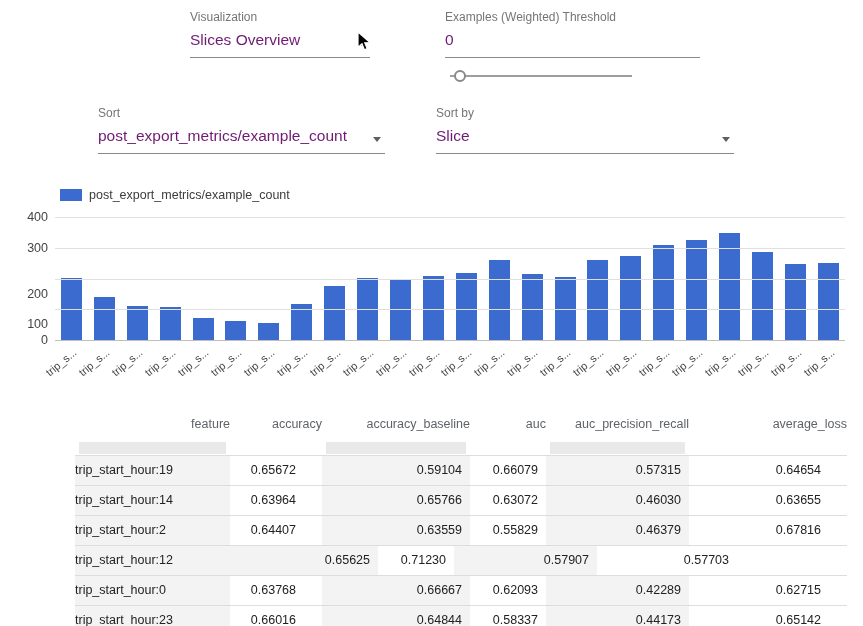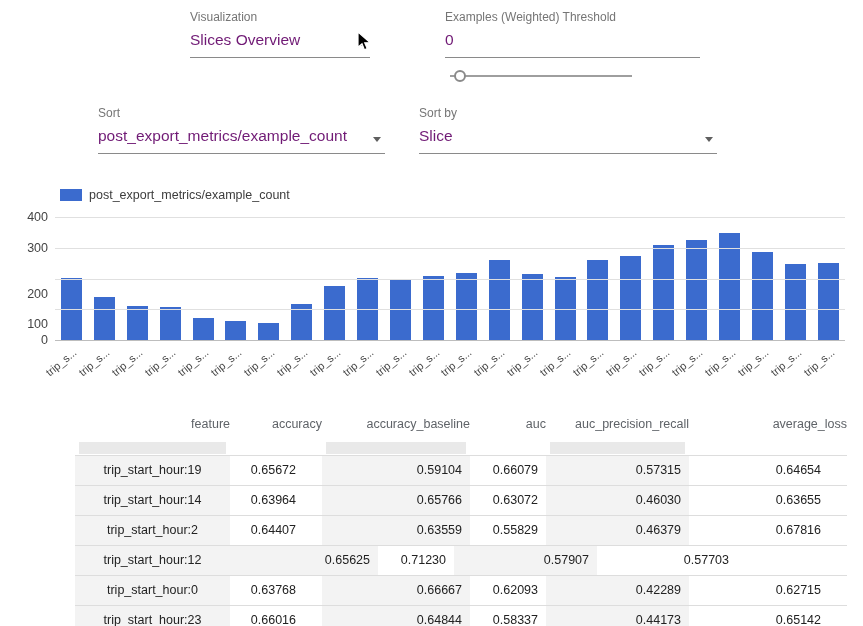--- a/index.html
+++ b/index.html
@@ -43,21 +43,21 @@
   
   .table{position:absolute;left:75px;top:408px;width:772px;}
   .thead{display:flex;height:32px;align-items:center;}
   .th{box-sizing:border-box;text-align:right;font-size:12.5px;color:#5f6368;}
   .filterrow{display:flex;height:15px;}
   .fcell{box-sizing:border-box;display:flex;align-items:center;}
   .fbox{flex:1;height:12px;margin:0 4px;}
   .fbox.on{background:#e9e9e9;}
   .trow{display:flex;height:29px;border-top:1px solid #ddd;}
   .cell{box-sizing:border-box;font-size:12.5px;color:#222;line-height:28px;white-space:nowrap;overflow:hidden;}
-  .cell.feature{text-align:center;}
+  .cell.feature{}
   .cell.num{text-align:right;padding-right:8px;}
   .cell.c1,.cell.c5{padding-right:26px;}
   .cell.shade{background:#f3f3f3;}
 </style>
 </head>
 <body>
 
 <div class="app">
 
   <div class="ctl" style="left:190px;top:10px;width:180px;">
@@ -85,21 +85,21 @@
   </div>
 
   <div class="ctl" style="left:98px;top:106px;width:287px;">
     <div class="ctl-label">Sort</div>
     <div class="dd">
       <span class="dd-value">post_export_metrics/example_count</span>
       <span class="dd-arrow"></span>
     </div>
   </div>
 
-  <div class="ctl" style="left:419px;top:106px;width:298px;">
+  <div class="ctl" style="left:436px;top:106px;width:298px;">
     <div class="ctl-label">Sort by</div>
     <div class="dd">
       <span class="dd-value">Slice</span>
       <span class="dd-arrow"></span>
     </div>
   </div>
 
   <div class="legend" style="left:60px;top:188px;">
     <span class="legend-swatch" style="background: rgb(59, 107, 206);"></span>
     <span class="legend-label">post_export_metrics/example_count</span>

